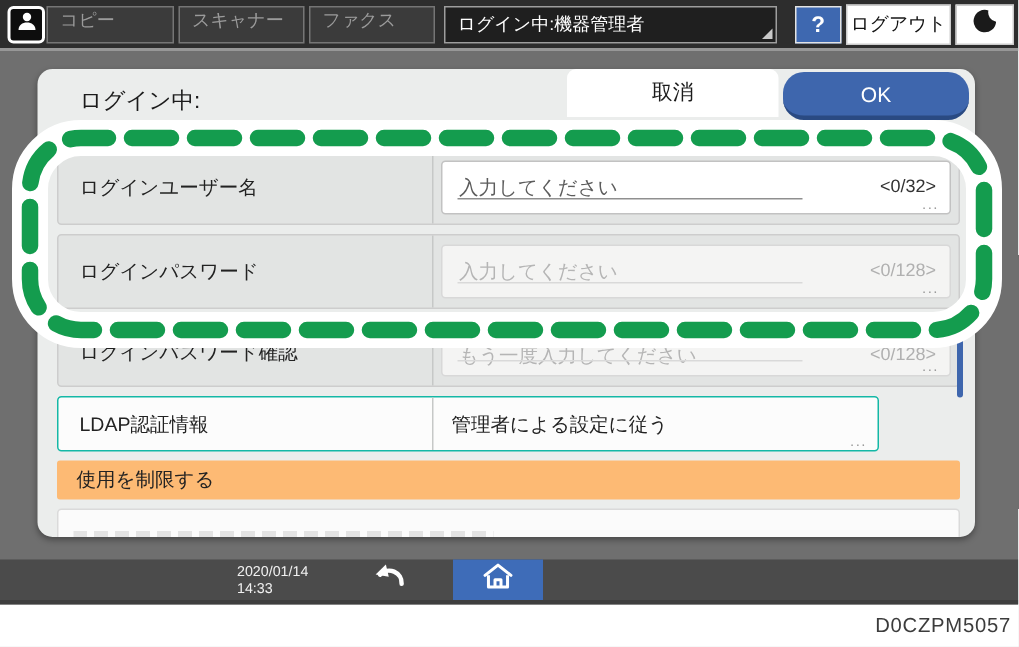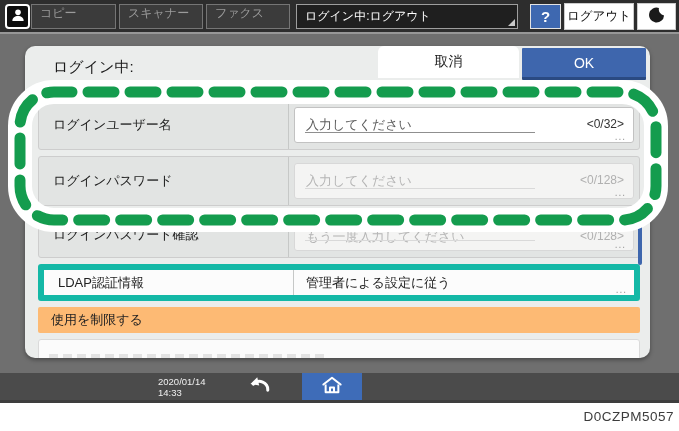--- a/index.html
+++ b/index.html
@@ -81,21 +81,21 @@
     font-size: 15px; color: #1b1b1b;
   }
   .cancel-tab {
     position: absolute; left: 353px; top: 0; width: 141px; height: 32px;
     background: #ffffff; border-radius: 6px 6px 0 0;
     color: #1b1b1b; font-size: 14px;
     display: flex; align-items: center; justify-content: center;
   }
   .ok-btn {
     position: absolute; left: 497px; top: 2px; width: 124px; height: 32px;
-    background: #3e66ad; border-radius: 1px;
+    background: #3e66ad; border-radius: 14px;
     border-bottom: 3px solid #2a4a82;
     color: #ffffff; font-size: 14px;
     display: flex; align-items: center; justify-content: center;
   }
   
   .field-row {
     position: absolute; left: 13px; width: 602px; height: 50px;
     background: #e2e4e3; border: 1px solid #cdcdcd; border-radius: 3px;
   }
   .row-1 { top: 54px; }
@@ -127,22 +127,22 @@
   }
   .input-box .more-dots, .ldap-row .more-dots {
     position: absolute; right: 7px; bottom: 0px;
     font-size: 10px; color: #9a9a9a; letter-spacing: 1px; line-height: 10px;
   }
   .disabled .input-box { background: #f4f4f3; border-color: #d8d8d8; }
   .disabled .input-box .placeholder { color: #b5b5b5; }
   .disabled .input-box .counter { color: #b0b0b0; }
   .disabled .input-box .underline { background: #d9d9d9; }
   .ldap-row {
-    position: absolute; left: 13px; top: 218px; width: 602px; height: 37px;
-    background: #fcfcfc; border: 6px solid #14b8a6; border-radius: 3px;
+    position: absolute; left: 13px; top: 218px; width: 548px; height: 37px;
+    background: #fcfcfc; border: 1px solid #14b8a6; border-radius: 3px;
   }
   .ldap-value {
     position: absolute; left: 262px; top: 50%; transform: translateY(-50%);
     font-size: 13px; color: #222222;
   }
   .section-band {
     position: absolute; left: 13px; top: 261px; width: 602px; height: 26px;
     background: #fdba74; border-radius: 2px;
     display: flex; align-items: center; padding-left: 13px;
     font-size: 13px; color: #222222;
@@ -206,21 +206,21 @@
       <div class="app-tab tab-copy">
         <span>コピー</span>
       </div>
       <div class="app-tab tab-scanner">
         <span>スキャナー</span>
       </div>
       <div class="app-tab tab-fax">
         <span>ファクス</span>
       </div>
       <div class="login-dd">
-        <span>ログイン中:ログアウト</span>
+        <span>ログイン中:機器管理者</span>
         <span class="dd-corner"></span>
       </div>
       <div class="help-btn">
         <span>?</span>
       </div>
       <div class="logout-btn">
         <span>ログアウト</span>
       </div>
       <div class="moon-btn">
         <span>

